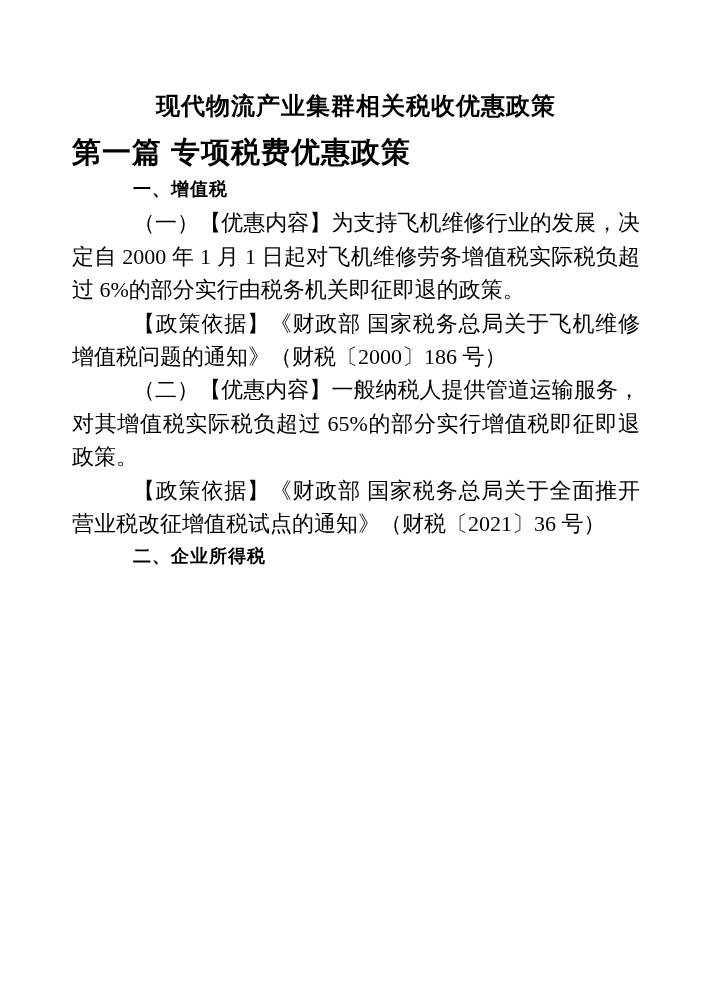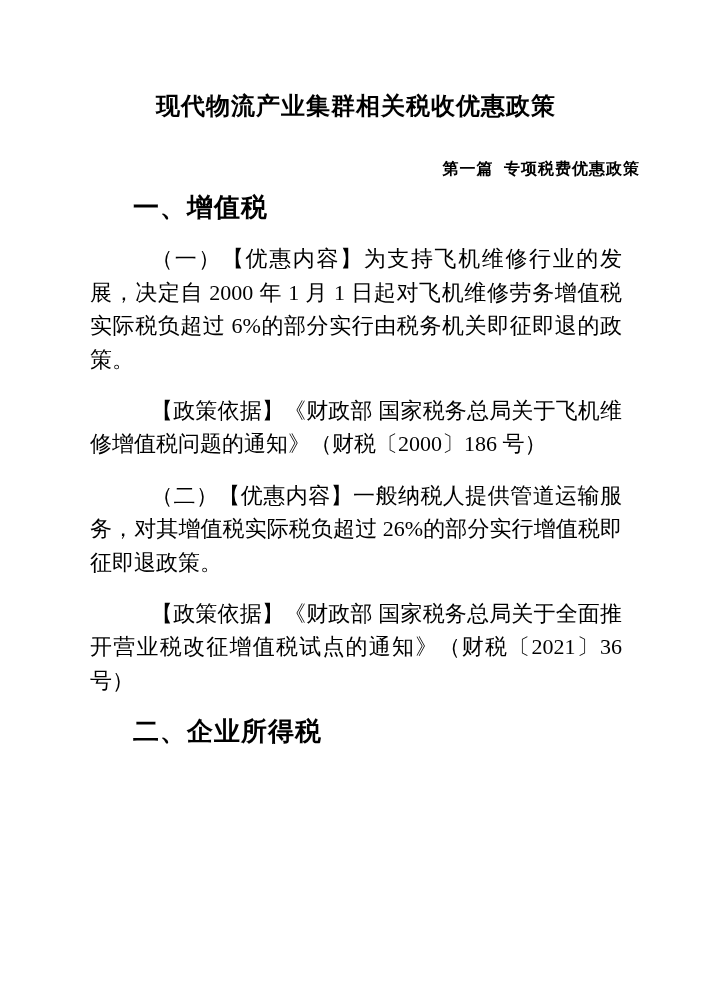--- a/index.html
+++ b/index.html
@@ -12,69 +12,69 @@
     width: 707px;
     height: 999px;
     background: #ffffff;
     box-sizing: border-box;
     padding: 88px 67px 0 72px;
     font-family: "Liberation Serif", serif;
     color: #000000;
     overflow: hidden;
   }
   .doc-title {
-    margin: 0 0 29px 0;
+    margin: 0 0 11px 0;
     font-size: 24px;
     line-height: 36px;
     font-weight: bold;
     text-align: center;
     letter-spacing: 1px;
     font-family: "Liberation Serif", serif;
   }
   .doc-subtitle {
     margin: 0 0 4px 0;
-    font-size: 16px;
+    font-size: 29px;
     line-height: 34px;
     font-weight: bold;
-    text-align: right;
+    text-align: left;
     letter-spacing: 1px;
-    font-family: Liberation Mono, monospace;
+    font-family: Liberation Sans, sans-serif;
   }
   .sec-heading {
     margin: 0;
-    font-size: 26px;
+    font-size: 18px;
     line-height: 33.4px;
     font-weight: bold;
     font-family: "Liberation Sans", sans-serif;
     text-indent: 61px;
     letter-spacing: 1px;
   }
   .body-para {
-    margin: 18px;
+    margin: 0;
     font-size: 22px;
     line-height: 33.4px;
     text-align: justify;
     text-indent: 61px;
     font-family: "Liberation Serif", serif;
   }
 </style>
 </head>
 <body>
 
 <div class="page">
 
   <h1 class="doc-title">现代物流产业集群相关税收优惠政策</h1>
 
   <h2 class="doc-subtitle">第一篇 专项税费优惠政策</h2>
 
   <div class="section">
     <h3 class="sec-heading">一、增值税</h3>
     <p class="body-para">（一）【优惠内容】为支持飞机维修行业的发展，决定自 2000 年 1 月 1 日起对飞机维修劳务增值税实际税负超过 6%的部分实行由税务机关即征即退的政策。</p>
     <p class="body-para">【政策依据】《财政部 国家税务总局关于飞机维修增值税问题的通知》（财税〔2000〕186 号）</p>
-    <p class="body-para">（二）【优惠内容】一般纳税人提供管道运输服务，对其增值税实际税负超过 26%的部分实行增值税即征即退政策。</p>
+    <p class="body-para">（二）【优惠内容】一般纳税人提供管道运输服务，对其增值税实际税负超过 65%的部分实行增值税即征即退政策。</p>
     <p class="body-para">【政策依据】《财政部 国家税务总局关于全面推开营业税改征增值税试点的通知》（财税〔2021〕36 号）</p>
   </div>
 
   <div class="section">
     <h3 class="sec-heading">二、企业所得税</h3>
   </div>
 
 </div>
 
 </body></html>

